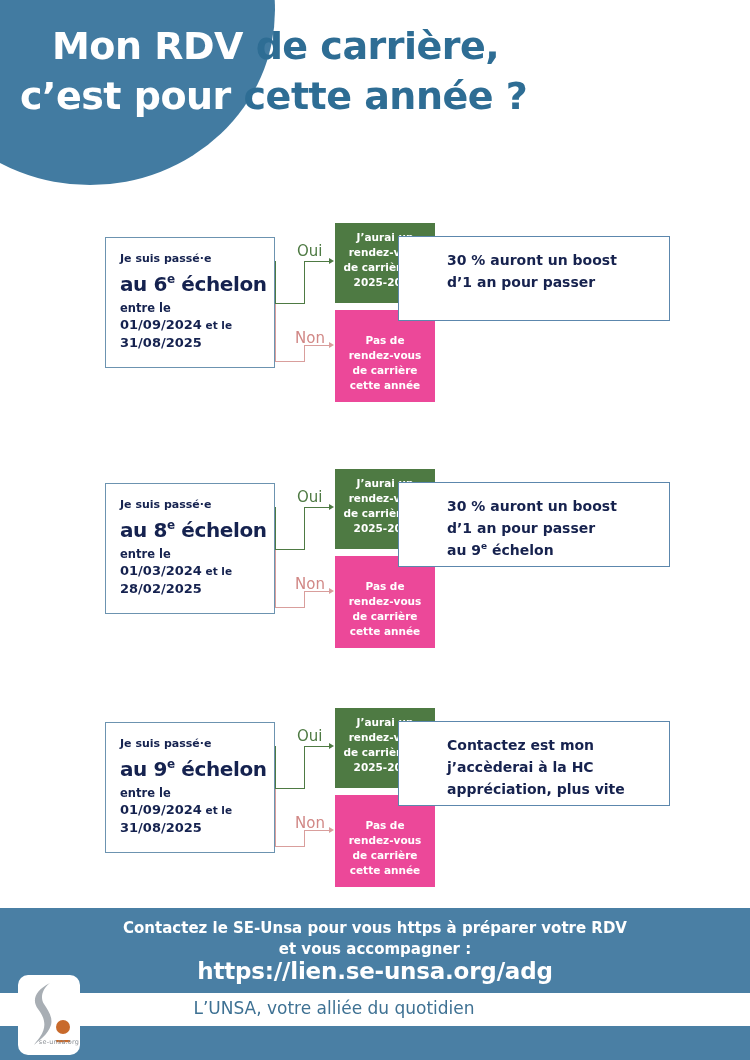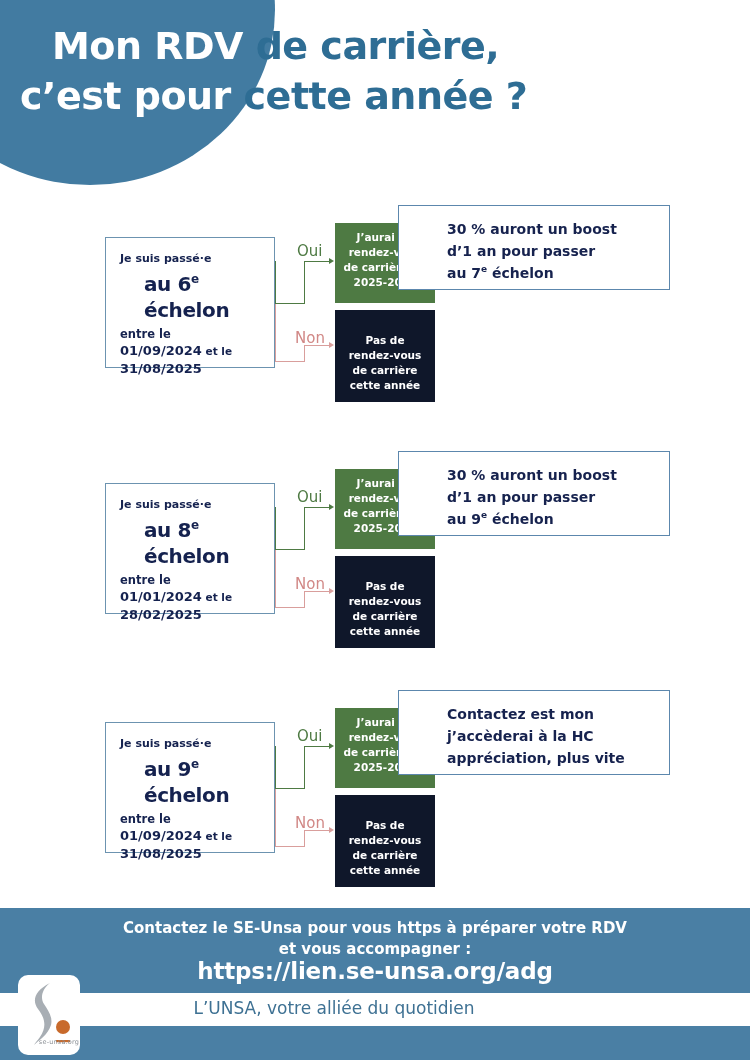--- a/index.html
+++ b/index.html
@@ -42,21 +42,21 @@
     position:absolute;left:105px;top:0px;
     width:170px;height:131px;
     border:1.5px solid #6C93B0;
     background:#ffffff;
     box-sizing:border-box;
     padding:14px 0 0 14px;
     color:#15224F;
     font-family:"DejaVu Sans", sans-serif;
   }
   .q-l1{font-size:11px;font-weight:bold;line-height:14px;}
-  .q-l2{font-size:20px;font-weight:bold;line-height:26px;margin-top:5px;letter-spacing:-0.4px;margin-left:24px;}
+  .q-l2{font-size:20px;font-weight:bold;line-height:26px;margin-top:5px;letter-spacing:-0.4px;}
   .q-l2 sup{font-size:12px;vertical-align:super;line-height:0;}
   .q-l3{font-size:11.5px;font-weight:bold;line-height:15px;margin-top:4px;}
   .q-l4{font-size:13px;font-weight:bold;line-height:17px;}
   .q-l4 .sm{font-size:10.5px;font-weight:bold;}
   .q-l5{font-size:13px;font-weight:bold;line-height:17px;}
 
   
   .conn{position:absolute;}
   .ln-v{position:absolute;width:1.4px;}
   .ln-h{position:absolute;height:1.4px;}
@@ -83,39 +83,39 @@
     color:#ffffff;
     font-family:"DejaVu Sans", sans-serif;
     font-size:10.5px;font-weight:bold;line-height:15px;
     text-align:center;
     box-sizing:border-box;
     padding-top:7px;
   }
   .rbox{
     position:absolute;left:335px;
     width:100px;height:92px;
-    background:#0f172a;
+    background:#ec4899;
     color:#ffffff;
     font-family:"DejaVu Sans", sans-serif;
     font-size:10.5px;font-weight:bold;line-height:15px;
     text-align:center;
     box-sizing:border-box;
     padding-top:23px;
   }
 
   .resbox{
     position:absolute;left:398px;
     width:272px;height:85px;
     border:1.3px solid #5C87AD;
     background:#ffffff;
     box-sizing:border-box;
     padding:12px 0 0 48px;
     color:#16224E;
     font-family:"DejaVu Sans", sans-serif;
-    font-size:14px;font-weight:bold;line-height:22px;
+    font-size:14px;font-weight:bold;line-height:22px;margin-top:31px;
   }
   .resbox sup{font-size:9px;vertical-align:super;line-height:0;}
 
   
   .footer{position:absolute;left:0;top:908px;width:750px;height:152px;background:#4A7FA4;}
   .footer-stripe{position:absolute;left:0;top:993px;width:750px;height:33px;background:#ffffff;}
   .f-l1{
     position:absolute;left:0;top:918px;width:750px;text-align:center;
     color:#ffffff;font-family:"DejaVu Sans", sans-serif;
     font-size:15px;font-weight:bold;line-height:21px;
@@ -214,36 +214,33 @@
       <div>de carrière</div>
       <div>cette année</div>
     </div>
 
     <div class="lbl lbl-oui" style="left:297px;top:5px;">Oui</div>
     <div class="lbl lbl-non" style="left:295px;top:92px;">Non</div>
 
     <div class="resbox" style="top:-32px;">
       <div>30 % auront un boost</div>
       <div>d’1 an pour passer</div>
-      <div>
-        <span>au 7</span><sup>e</sup><span> échelon</span>
-      </div>
     </div>
   </div>
 
   <div class="block" style="top:483px;">
 
     <div class="qbox">
       <div class="q-l1">Je suis passé·e</div>
       <div class="q-l2">
         <span>au 8</span><sup>e</sup><span> échelon</span>
       </div>
       <div class="q-l3">entre le</div>
       <div class="q-l4">
-        <span>01/01/2024</span><span class="sm"> et le</span>
+        <span>01/03/2024</span><span class="sm"> et le</span>
       </div>
       <div class="q-l5">28/02/2025</div>
     </div>
 
     <div class="conn">
       <div class="ln-v green-line" style="left:275px;top:24px;height:42px;"></div>
       <div class="ln-v red-line" style="left:275px;top:66px;height:58px;"></div>
       <div class="ln-h green-line" style="left:275px;top:66px;width:30px;"></div>
       <div class="ln-v green-line" style="left:304px;top:24px;height:43px;"></div>
       <div class="ln-h green-line" style="left:304px;top:24px;width:26px;"></div>

